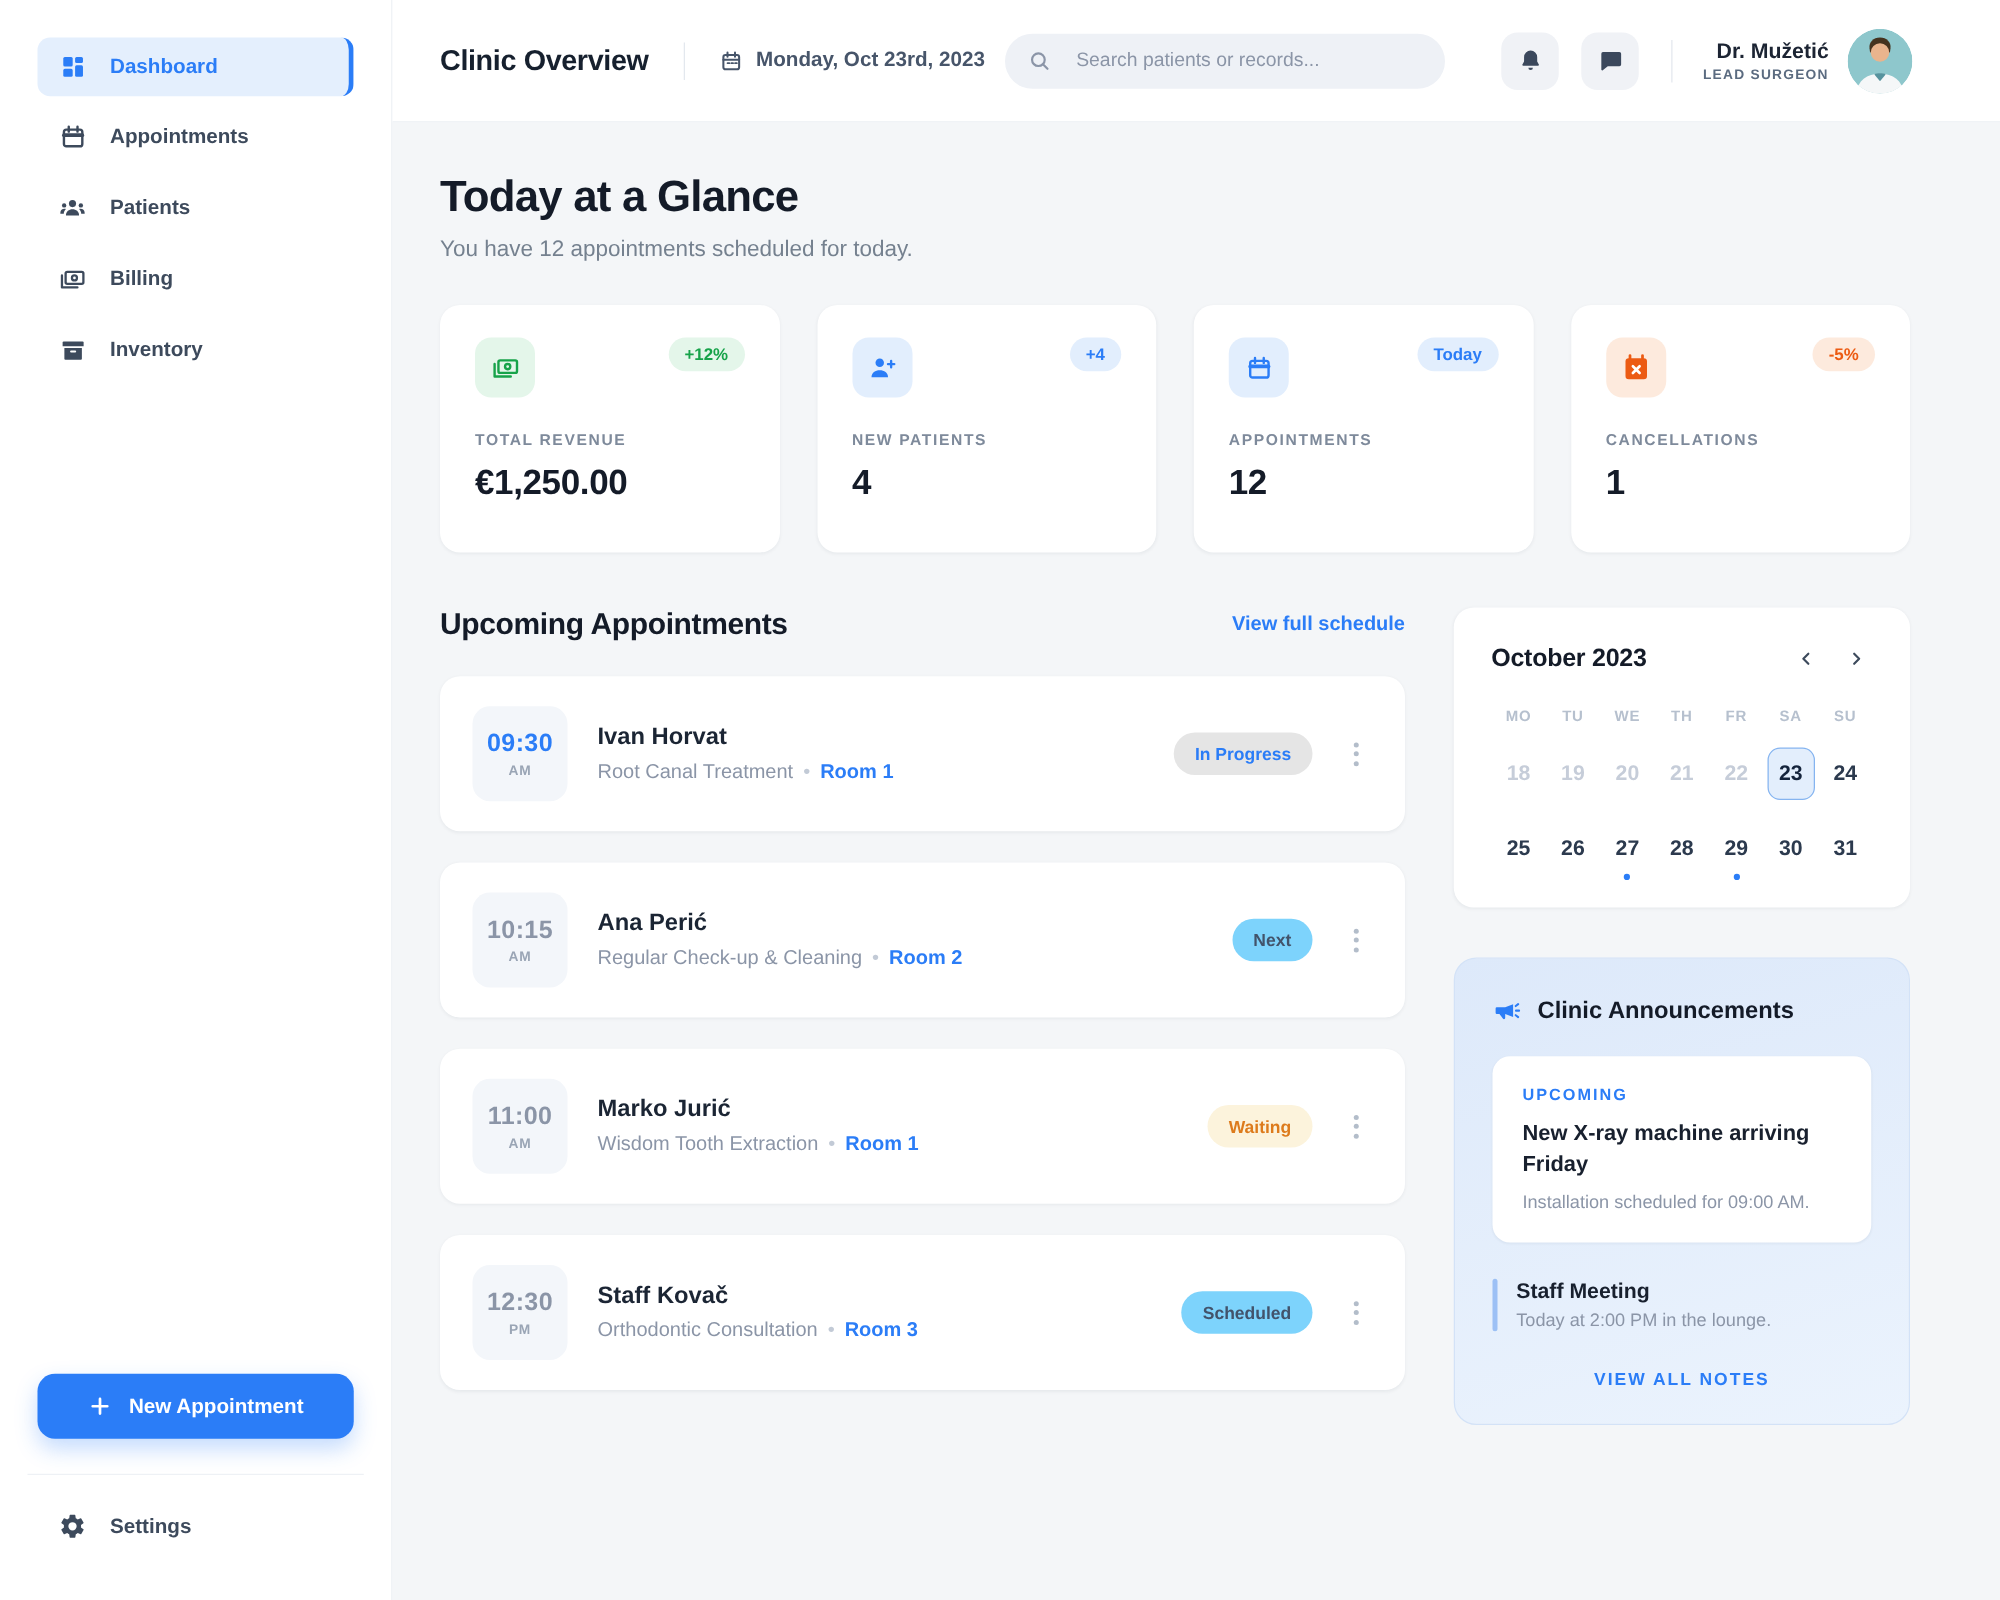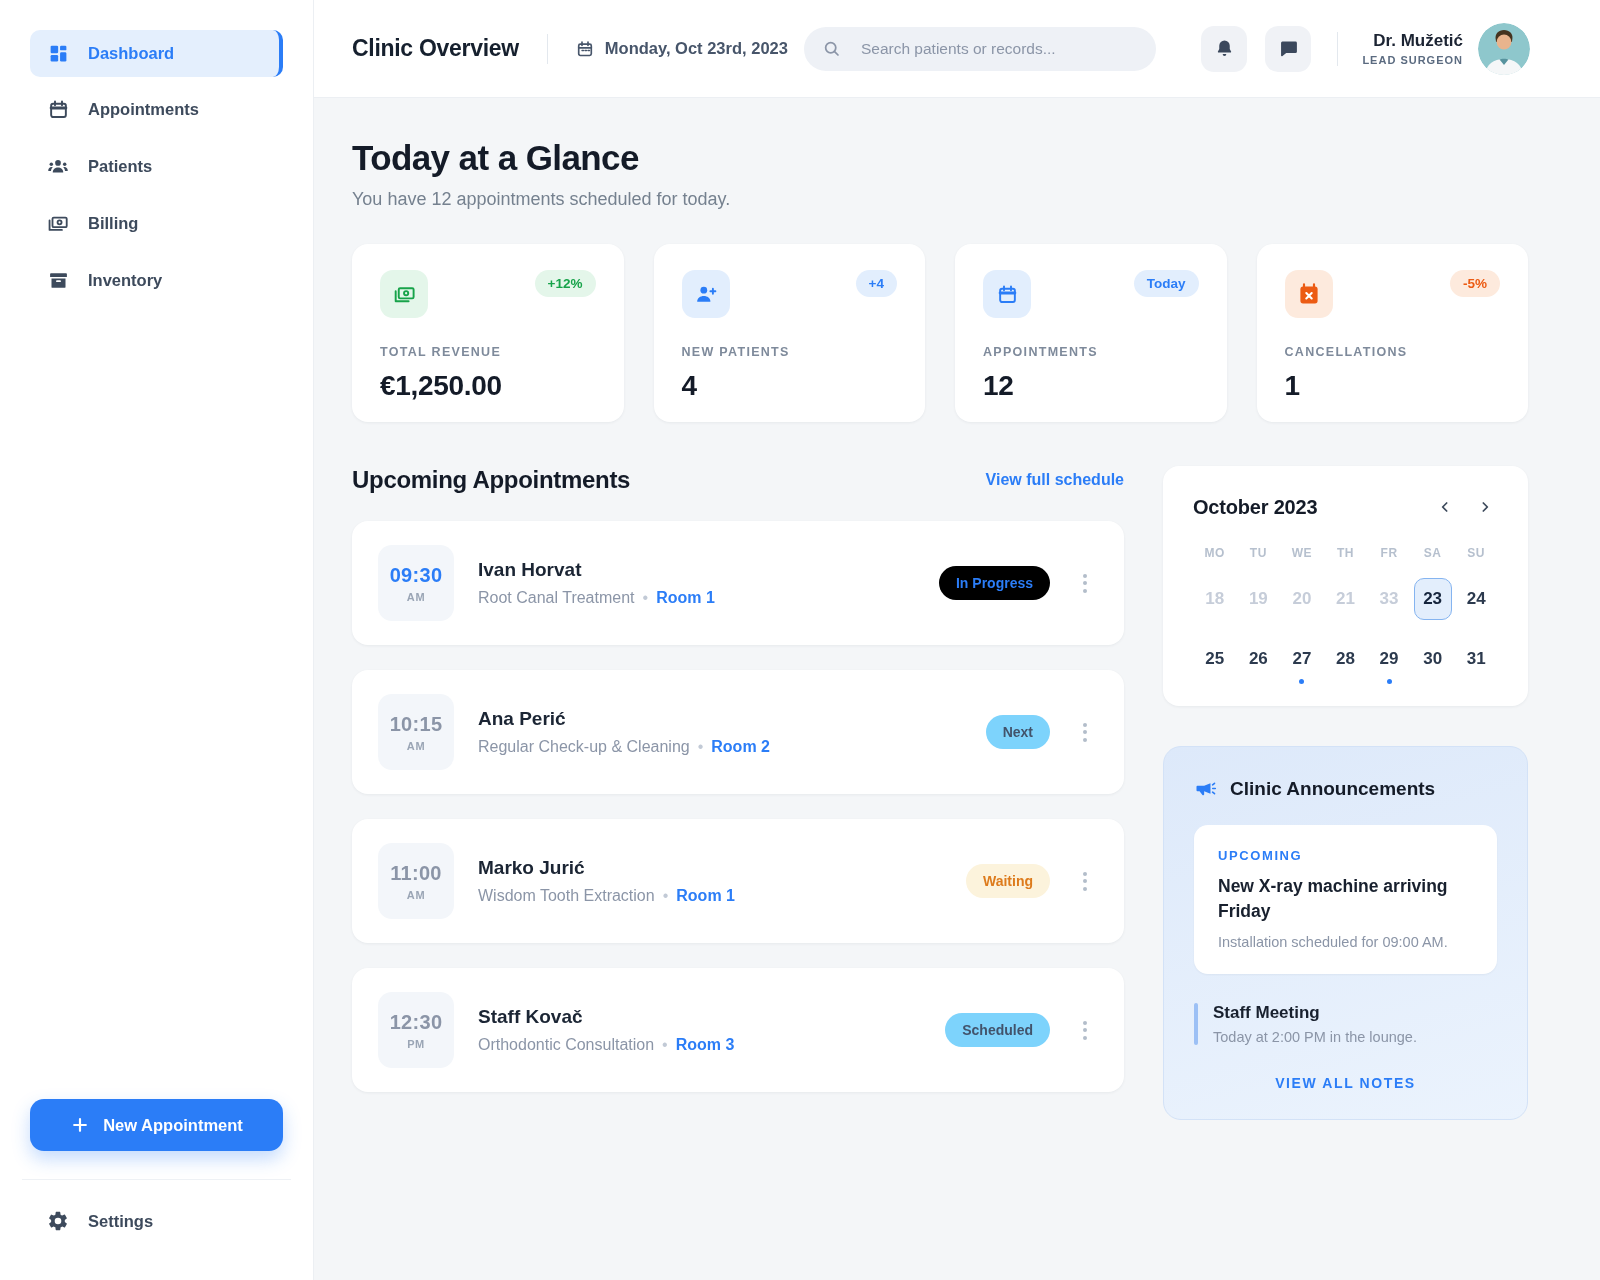--- a/index.html
+++ b/index.html
@@ -77,21 +77,21 @@
   .user-role { font-size:11px; font-weight:700; letter-spacing:1px; color:#5b6b80; margin-top:3px; }
   .avatar { width:52px; height:52px; border-radius:50%; overflow:hidden; flex:none; cursor:pointer; }
 
   
   .content { flex:1; padding:40px 72px 0 38px; }
   .glance-title { font-size:35px; font-weight:800; color:#141b28; letter-spacing:-.6px; }
   .glance-sub { font-size:18px; color:#75818f; margin-top:11px; }
 
   .stats { display:flex; gap:30px; margin-top:34px; }
   .stat-card {
-    flex:1; background:#fff; border-radius:16px; padding:26px 28px 20px;
+    flex:1; background:#fff; border-radius:16px; padding:26px 28px 40px;
     box-shadow:0 1px 3px rgba(16,30,54,.06);
   }
   .stat-top { display:flex; justify-content:space-between; align-items:flex-start; }
   .stat-icon { width:48px; height:48px; border-radius:13px; display:flex; align-items:center; justify-content:center; }
   .pill { padding:6px 13px; border-radius:15px; font-size:13.5px; font-weight:700; }
   .theme-green  .stat-icon, .theme-green  .pill { background:#e4f6ea; color:#17a34a; }
   .theme-blue   .stat-icon, .theme-blue   .pill { background:#e2eefd; color:#2b7df7; }
   .theme-orange .stat-icon, .theme-orange .pill { background:#fdeadd; color:#ec5b13; }
   .stat-label { margin-top:27px; font-size:12.5px; font-weight:700; letter-spacing:1.3px; color:#7e8a9b; }
   .stat-value { margin-top:11px; font-size:28px; font-weight:800; color:#141b28; letter-spacing:-.3px; }
@@ -112,21 +112,21 @@
   }
   .appt-time .t { font-size:20px; font-weight:700; color:#8b95a7; letter-spacing:.3px; }
   .appt-card.active .appt-time .t { color:#2b7df7; }
   .appt-time .m { font-size:11px; font-weight:700; color:#9aa5b5; margin-top:4px; letter-spacing:.6px; }
   .appt-info { flex:1; margin-left:24px; min-width:0; }
   .appt-name { font-size:19px; font-weight:700; color:#1b2534; }
   .appt-sub { margin-top:8px; font-size:16px; color:#8b95a7; }
   .appt-sub .sep { color:#c2cad6; margin:0 8px; }
   .room-link { color:#2b7df7; font-weight:600; cursor:pointer; }
   .badge { padding:9px 17px; border-radius:19px; font-size:14px; font-weight:600; white-space:nowrap; }
-  .badge.blue    { background:#000000; color:#2b7df7; }
+  .badge.blue    { background:#e5e5e5; color:#2b7df7; }
   .badge.neutral { background:#7dd3fc; color:#42536b; }
   .badge.warning { background:#fcf3dc; color:#dd7b1c; }
   .kebab {
     margin-left:22px; width:26px; height:40px; border:none; background:transparent; cursor:pointer;
     display:flex; flex-direction:column; align-items:center; justify-content:center; gap:3.5px;
   }
   .kebab i { width:4px; height:4px; border-radius:50%; background:#b3bdca; }
 
   .rightcol { width:365px; min-width:365px; display:flex; flex-direction:column; gap:40px; }
   .cal-card { background:#fff; border-radius:16px; padding:28px 30px 26px; box-shadow:0 1px 3px rgba(16,30,54,.06); }
@@ -479,21 +479,21 @@
               <div class="cal-dh">TU</div>
               <div class="cal-dh">WE</div>
               <div class="cal-dh">TH</div>
               <div class="cal-dh">FR</div>
               <div class="cal-dh">SA</div>
               <div class="cal-dh">SU</div>
               <div class="cal-day muted">18</div>
               <div class="cal-day muted">19</div>
               <div class="cal-day muted">20</div>
               <div class="cal-day muted">21</div>
-              <div class="cal-day muted">33</div>
+              <div class="cal-day muted">22</div>
               <div class="cal-day">
                 <span class="sel">23</span>
               </div>
               <div class="cal-day">24</div>
               <div class="cal-day">25</div>
               <div class="cal-day">26</div>
               <div class="cal-day">27<span class="evdot"></span></div>
               <div class="cal-day">28</div>
               <div class="cal-day">29<span class="evdot"></span></div>
               <div class="cal-day">30</div>

